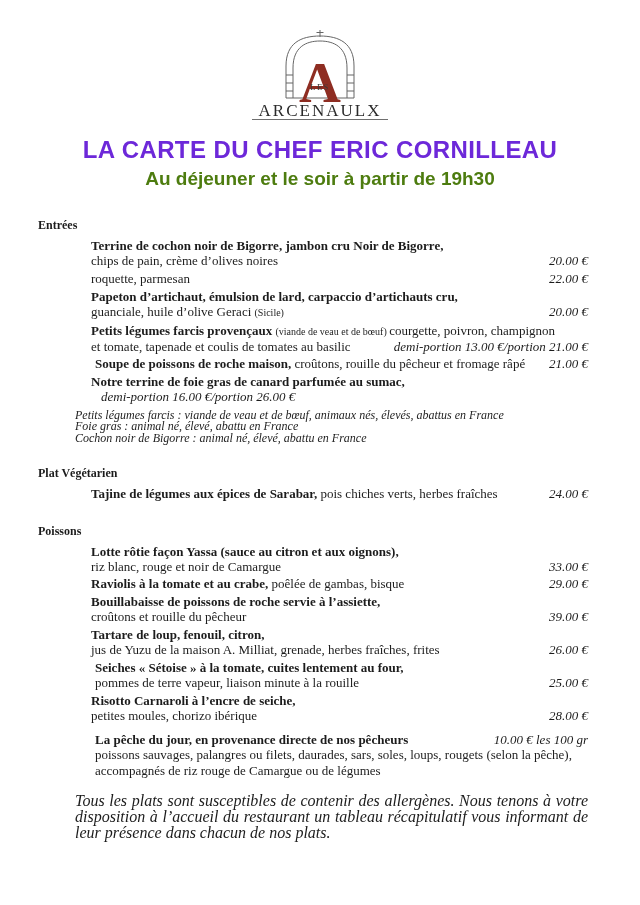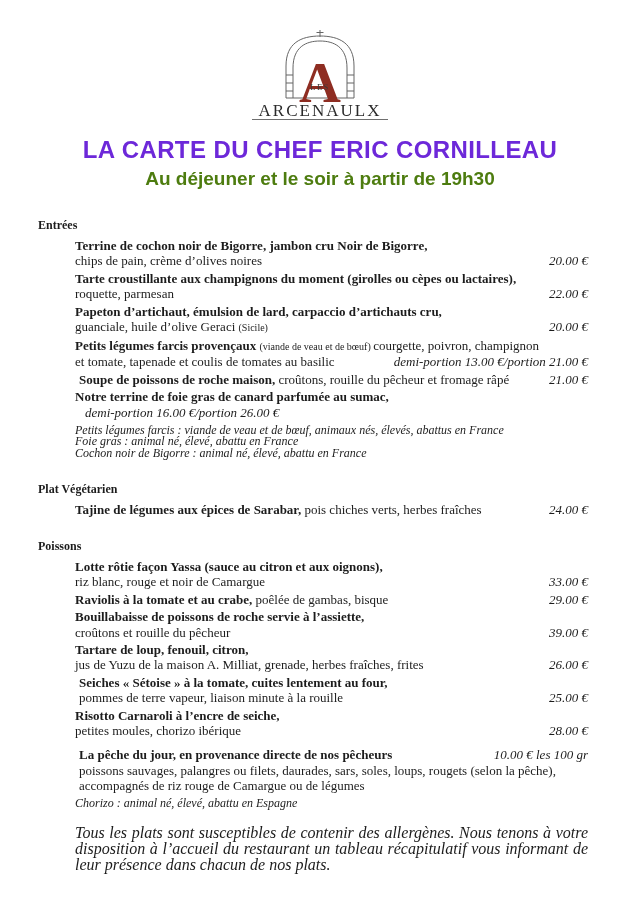--- a/index.html
+++ b/index.html
@@ -27,22 +27,22 @@
 
   
   .menu{margin:26px 52px 0 38px;}
   .section{margin-top:0;}
   .section + .section{margin-top:20px;}
   .section-heading{font-weight:bold;font-size:12px;line-height:18px;margin-bottom:4px;}
   .items{padding-left:37px;}
   .item{margin-bottom:2.5px;}
   .item.gap{margin-top:9px;}
   .item.pad{padding-left:4px;}
-  .line{display:flex;justify-content:space-between;align-items:flex-start;
-        font-size:13px;line-height:15.2px;}
+  .line{display:flex;justify-content:space-between;align-items:center;
+        font-size:13px;line-height:15.2px;margin-left:16px;}
   .txt{flex:1 1 auto;}
   .seg-bold{font-weight:bold;}
   .seg-reg{font-weight:normal;}
   .seg-small{font-size:10px;}
   .price{font-style:italic;white-space:nowrap;padding-left:10px;font-size:13px;}
   .footnotes{padding-left:37px;margin-top:5px;}
   .footnote{font-style:italic;font-size:12px;line-height:11.6px;color:#222;}
 
   .allergen{
     margin:15px 52px 0 75px;font-style:italic;font-size:16px;
@@ -90,23 +90,20 @@
             <div class="line">
               <span class="txt"><span class="seg-bold">Terrine de cochon noir de Bigorre, jambon cru Noir de Bigorre,</span></span>
             </div>
             <div class="line">
               <span class="txt"><span class="seg-reg">chips de pain, crème d’olives noires</span></span>
               <span class="price">20.00 €</span>
             </div>
           </div>
           <div class="item">
             <div class="line">
-              <span class="txt"><span class="seg-bold">Tarte croustillante aux champignons du moment (girolles ou cèpes ou lactaires),</span></span>
-            </div>
-            <div class="line">
               <span class="txt"><span class="seg-reg">roquette, parmesan</span></span>
               <span class="price">22.00 €</span>
             </div>
           </div>
           <div class="item">
             <div class="line">
               <span class="txt"><span class="seg-bold">Papeton d’artichaut, émulsion de lard, carpaccio d’artichauts cru,</span></span>
             </div>
             <div class="line">
               <span class="txt"><span class="seg-reg">guanciale, huile d’olive Geraci </span><span class="seg-small">(Sicile)</span></span>
@@ -214,21 +211,18 @@
               <span class="price">10.00 € les 100 gr</span>
             </div>
             <div class="line">
               <span class="txt"><span class="seg-reg">poissons sauvages, palangres ou filets, daurades, sars, soles, loups, rougets (selon la pêche),</span></span>
             </div>
             <div class="line">
               <span class="txt"><span class="seg-reg">accompagnés de riz rouge de Camargue ou de légumes</span></span>
             </div>
           </div>
         </div>
-        <div class="footnotes">
-          <div class="footnote">Chorizo : animal né, élevé, abattu en Espagne</div>
-        </div>
       </div>
     </div>
 
   <div class="allergen">Tous les plats sont susceptibles de contenir des allergènes. Nous tenons à votre disposition à l’accueil du restaurant un tableau récapitulatif vous informant de leur présence dans chacun de nos plats.</div>
 
 </div>
 
 </body></html>

